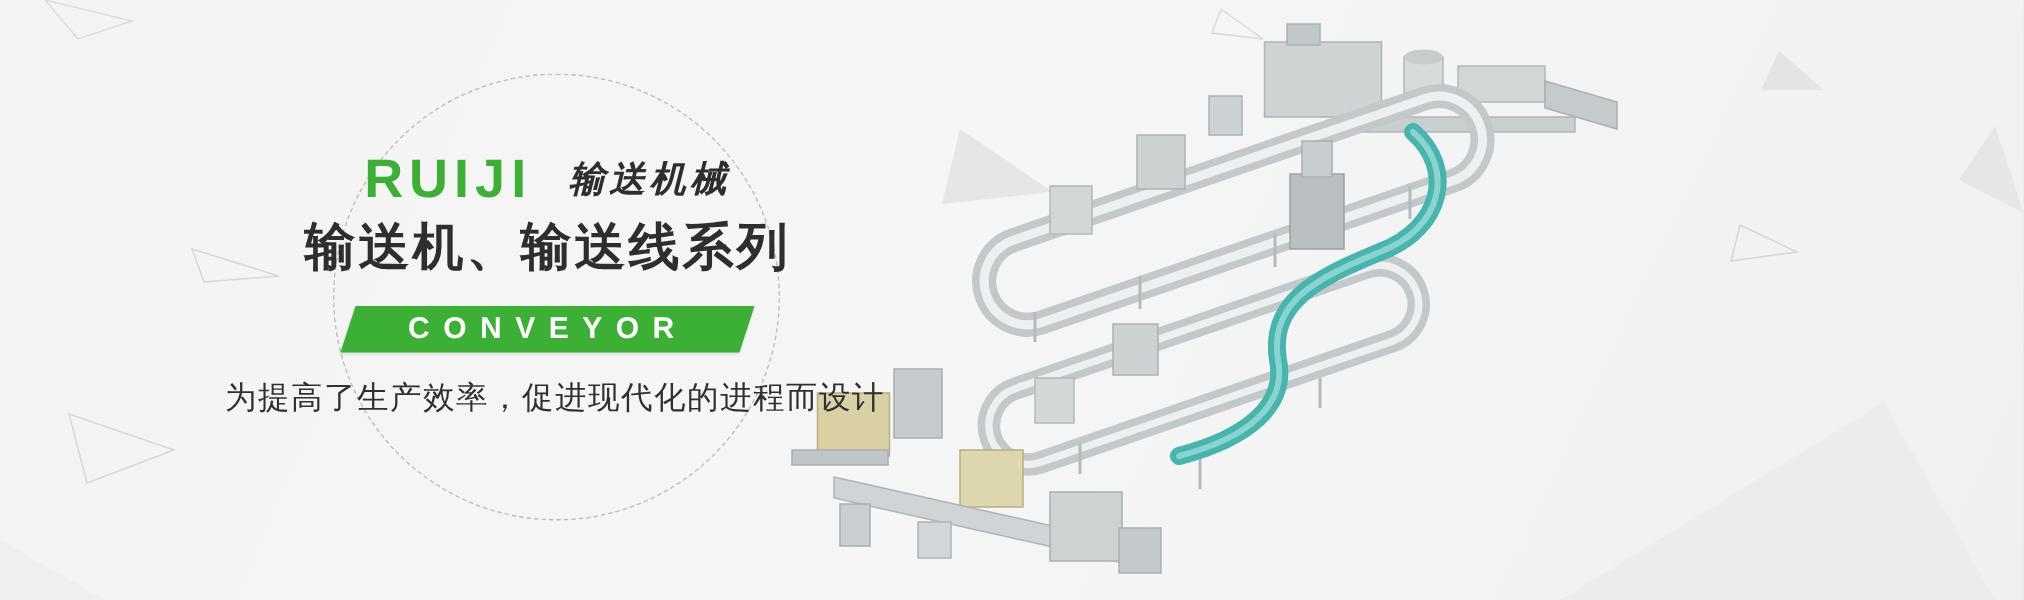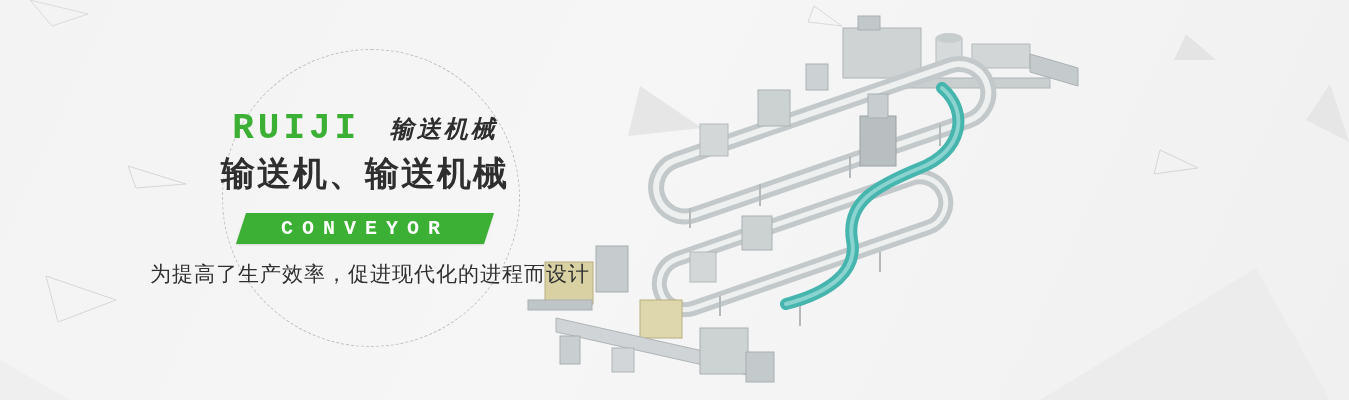--- a/index.html
+++ b/index.html
@@ -19,22 +19,22 @@
   .dashed-circle {
     position:absolute; left:222px; top:49px;
     width:296px; height:296px;
     border:1px dashed #a9aeae;
     border-radius:50%;
     opacity:.75;
   }
 
   
   .text-block {
-    position:absolute; left:150px; top:108px; width:430px;
-    text-align:center; z-index:3;font-family:Liberation Mono, monospace;
+    position:absolute; left:150px; top:98px; width:430px;
+    text-align:center; z-index:3;
   }
   .brand-row { white-space:nowrap; margin-bottom:2px; }
   .brand {
     display:inline-block;
     font-size:36px; font-weight:bold; color:#3cb035;
     letter-spacing:4px; margin-right:20px; vertical-align:middle;
   }
   .brand-sub {
     display:inline-block;
     font-size:24px; font-weight:bold; font-style:italic;
@@ -84,21 +84,21 @@
     <polygon points="0,360 70,400 0,400" fill="#efefef"></polygon>
   </svg>
 
   <div class="dashed-circle"></div>
 
   <div class="text-block">
     <div class="brand-row">
       <span class="brand">RUIJI</span>
       <span class="brand-sub">输送机械</span>
     </div>
-    <h1 class="title">输送机、输送机械</h1>
+    <h1 class="title">输送机、输送线系列</h1>
     <div class="ribbon">
       <span>CONVEYOR</span>
     </div>
     <p class="tagline">为提高了生产效率，促进现代化的进程而设计</p>
   </div>
 
   <svg class="illustration" viewBox="0 0 1349 400">
     <g>
       <rect x="843" y="28" width="78" height="50" fill="#cfd3d4" stroke="#aeb4b6"></rect>
       <rect x="858" y="16" width="22" height="14" fill="#c2c7c9" stroke="#aab0b2"></rect>

